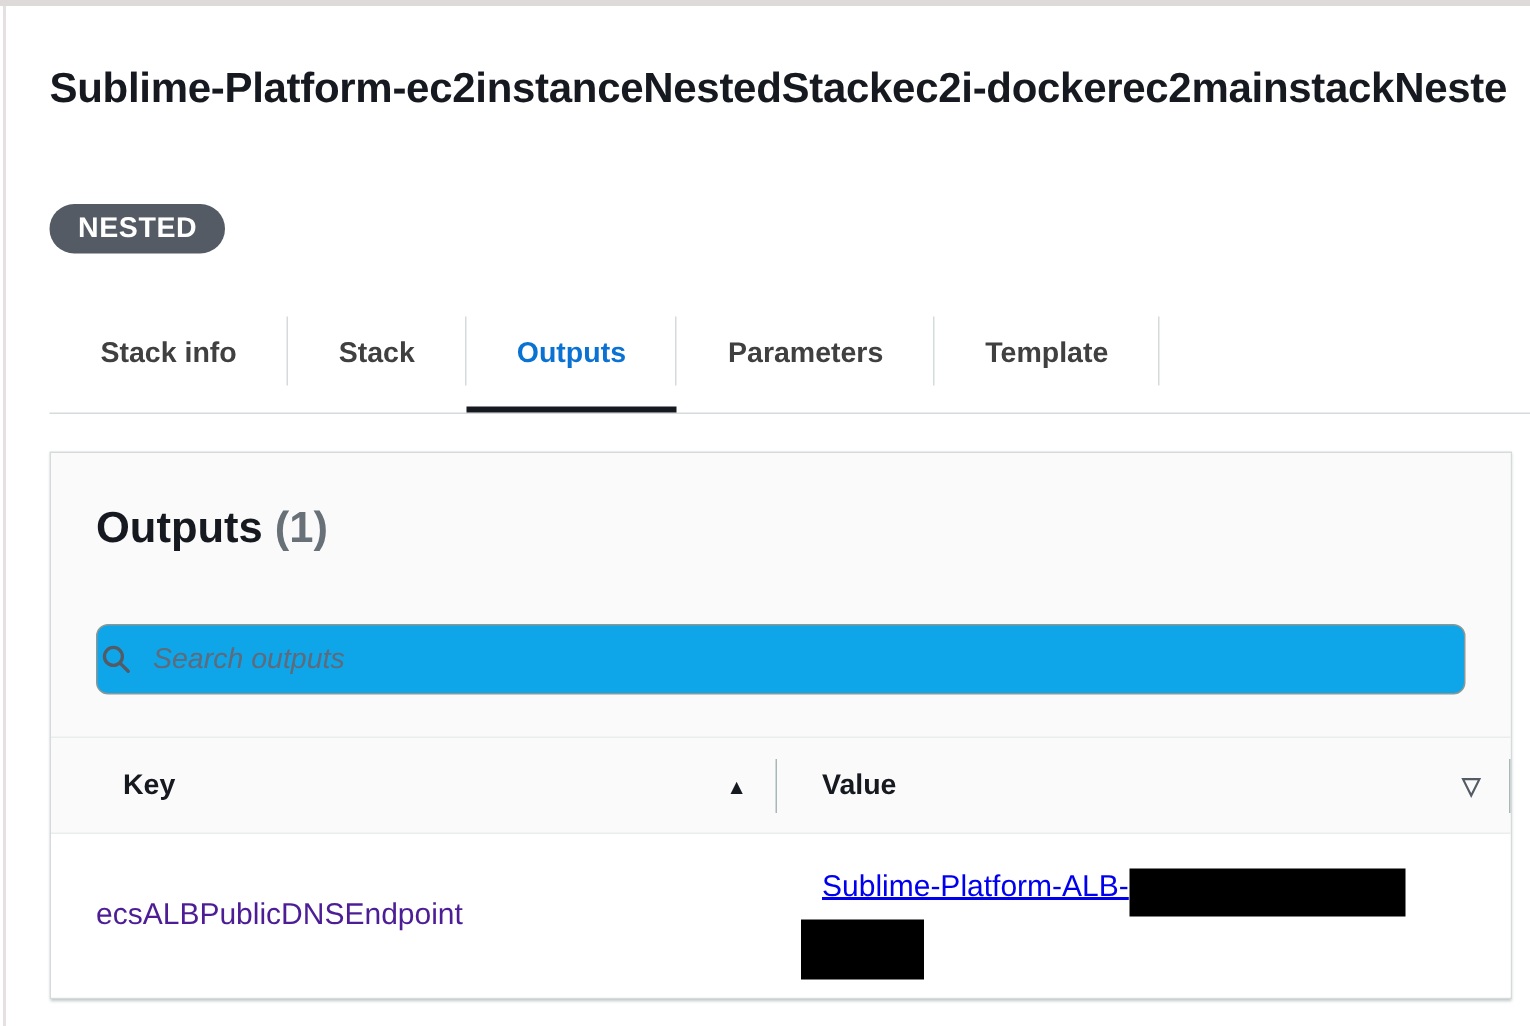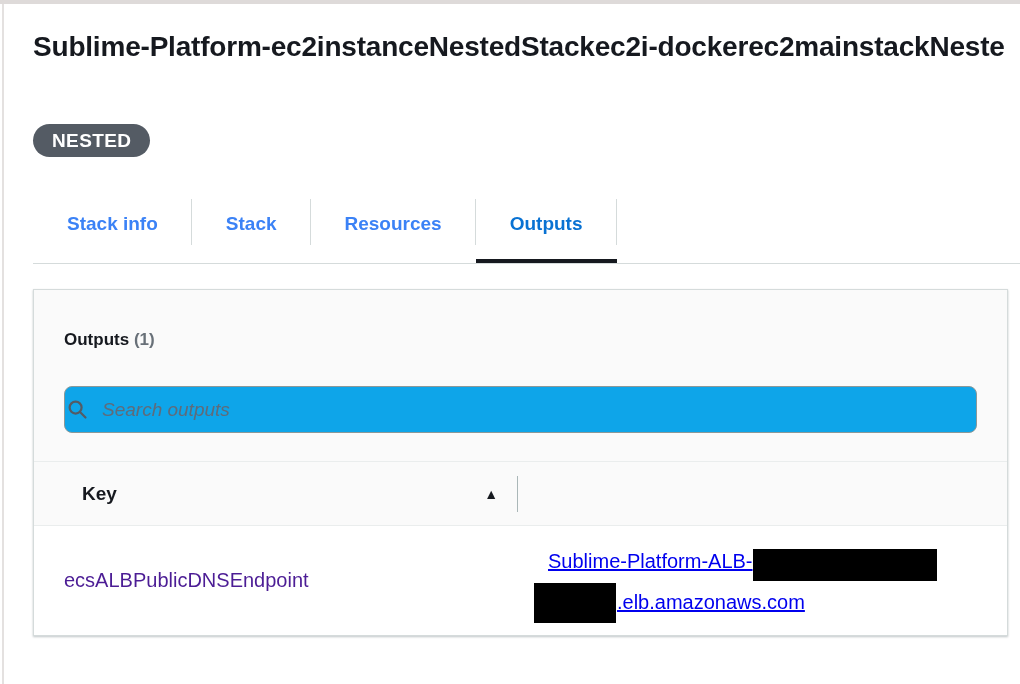--- a/index.html
+++ b/index.html
@@ -7,21 +7,21 @@
   body {
     width: 1020px; height: 684px;
     position: relative; overflow: hidden;
     background: #ffffff;
     color: #16191f;
     font-family: "Liberation Sans", sans-serif;
   }
   .top-strip { position: absolute; top: 0; left: 0; width: 1020px; height: 4px; background: #dedad9; }
   .left-line { position: absolute; top: 4px; left: 2px; width: 2px; height: 680px; background: #e4e1e0; }
 
-  .page { position: absolute; left: 33px; top: 4px; width: 987px; }
+  .page { position: absolute; left: 33px; top: 16px; width: 987px; }
 
   .page-title {
     margin: 26px 0 0 0;
     font-size: 28px; line-height: 34px; font-weight: bold;
     letter-spacing: -0.2px;
     white-space: nowrap; overflow: hidden;
   }
 
   .badge {
     display: inline-block;
@@ -39,21 +39,21 @@
     margin-top: 42px;
     height: 65px;
     width: 987px;
     border-bottom: 1px solid #d5dbdb;
     position: relative;
   }
   .tab {
     position: relative;
     padding: 13px 34px 0 34px;
     font-size: 19px; font-weight: bold; line-height: 24px;
-    color: #3b82f6;
+    color: #404040;
     white-space: nowrap;
     cursor: pointer;
   }
   .tab::after {
     content: ""; position: absolute; right: 0; top: 0;
     width: 1px; height: 46px; background: #d5dbdb;
   }
   .tab.active { color: #0972d3; }
   .tab.active::before {
     content: ""; position: absolute; left: 0; right: 0; bottom: 0;
@@ -67,22 +67,22 @@
     background: #ffffff;
     border: 1px solid #d5dbdb;
     box-shadow: 0 1px 2px rgba(0, 28, 36, 0.25);
   }
   .card-header {
     background: #fafafa;
     padding: 36px 30px 28px 30px;
     border-bottom: 1px solid #eaeded;
   }
   .card-title {
-    margin: 0 0 32px 0;
-    font-size: 17px; line-height: 28px; font-weight: bold;
+    margin: 0 0 50px 0;
+    font-size: 29px; line-height: 28px; font-weight: bold;
     color: #16191f;
   }
   .card-title .count { color: #687078; font-weight: bold; }
 
   .search-box {
     display: flex; align-items: center;
     height: 47px;
     background: #0ea5e9;
     border: 1px solid #8b9898;
     border-radius: 8px;
@@ -156,22 +156,23 @@
 
 <div class="page">
 
   <h1 class="page-title">Sublime-Platform-ec2instanceNestedStackec2i-dockerec2mainstackNeste</h1>
 
   <span class="badge">NESTED</span>
 
   <nav class="tabs">
     <div class="tab">Stack info</div>
     <div class="tab">Stack</div>
-    <div class="tab">Resources</div>
     <div class="tab active">Outputs</div>
+    <div class="tab">Parameters</div>
+    <div class="tab">Template</div>
   </nav>
 
   <section class="card">
 
     <div class="card-header">
       <h2 class="card-title">
         <span>Outputs</span>
         <span class="count">(1)</span>
       </h2>
 
@@ -181,32 +182,35 @@
           <line x1="12.6" y1="12.6" x2="17.6" y2="17.6" stroke="#545b64" stroke-width="2.1" stroke-linecap="round"></line>
         </svg>
         <input type="text" placeholder="Search outputs" style="">
       </div>
     </div>
 
     <div class="table-header">
       <div class="th th-key">
         <span>Key</span>
         <span class="sort-icon-asc">▲</span>
+      </div>
+      <div class="th th-value">
+        <span>Value</span>
+        <span class="sort-icon-none">▽</span>
       </div>
     </div>
 
     <div class="table-row">
       <div class="cell-key">ecsALBPublicDNSEndpoint</div>
       <div class="cell-value">
         <div class="vline">
           <a class="link">Sublime-Platform-ALB-</a>
           <span class="redact redact-1"></span>
         </div>
         <div class="vline">
           <span class="redact redact-2"></span>
-          <a class="link">.elb.amazonaws.com</a>
         </div>
       </div>
     </div>
 
   </section>
 
 </div>
 
 </body></html>

